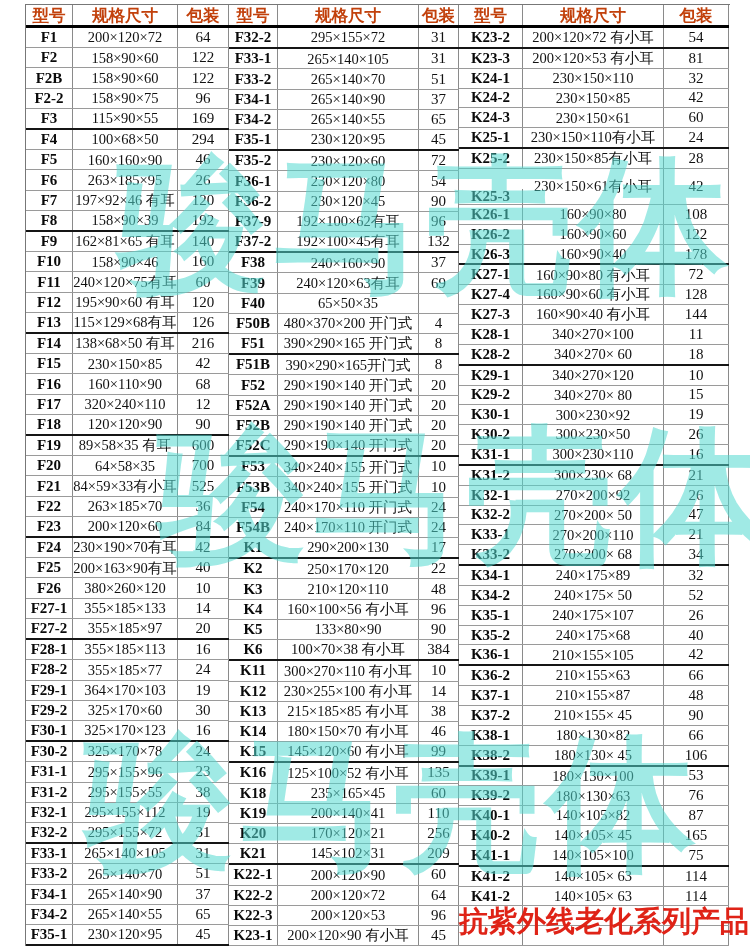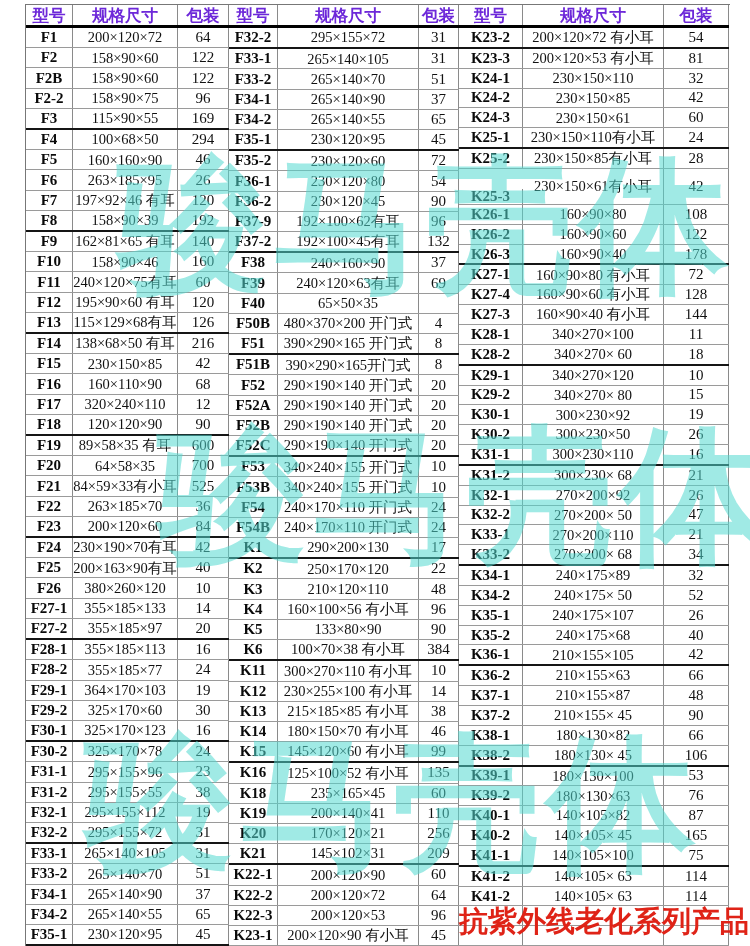--- a/index.html
+++ b/index.html
@@ -30,21 +30,21 @@
   .row.thick { border-bottom: 2px solid #151515; }
   .cell {
     border-right: 1px solid #8a8a8a;
     display: flex; align-items: center; justify-content: center;
     white-space: nowrap;
     overflow: visible;
     line-height: 1;
   }
   .cell.h {
     font-family: "Liberation Sans", "DejaVu Sans", sans-serif;
-    font-weight: bold; font-size: 16.5px; color: #6d28d9;
+    font-weight: bold; font-size: 16.5px; color: #c2410c;
   }
   .cell.model { font-weight: bold; font-size: 15px; color: #0a0a0a; }
   .cell.size  { font-size: 14.5px; color: #111; }
   .cell.pack  { font-size: 15px; color: #111; }
 
   .wm {
     position: absolute;
     font-family: "DejaVu Sans", sans-serif;
     font-weight: bold;
     font-size: 148px;

